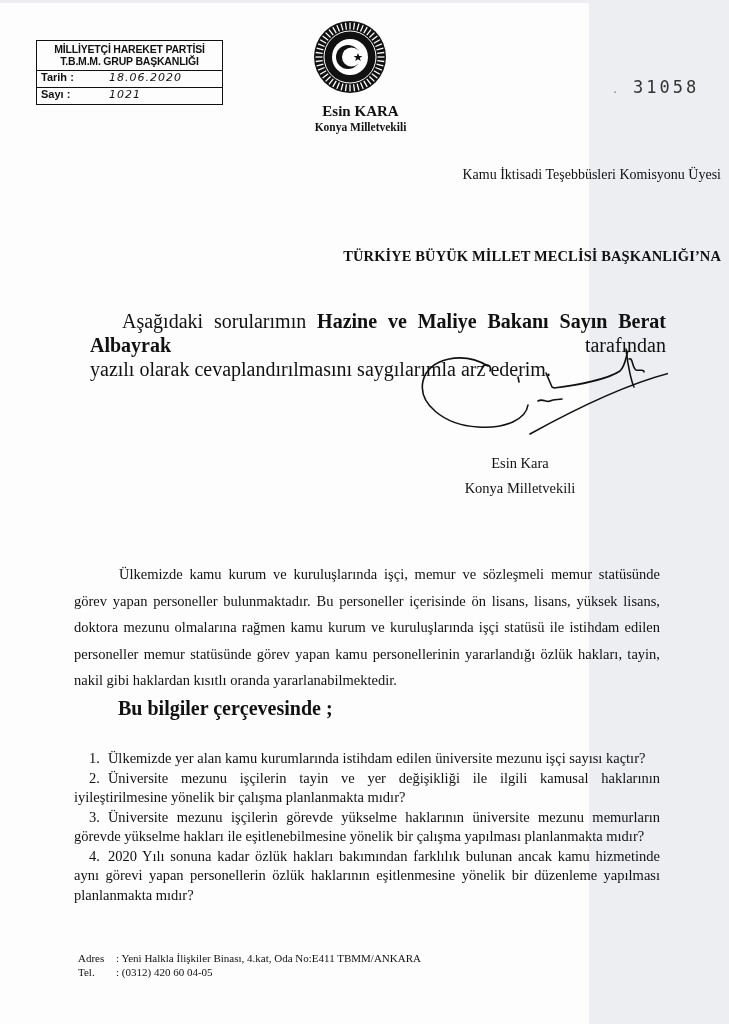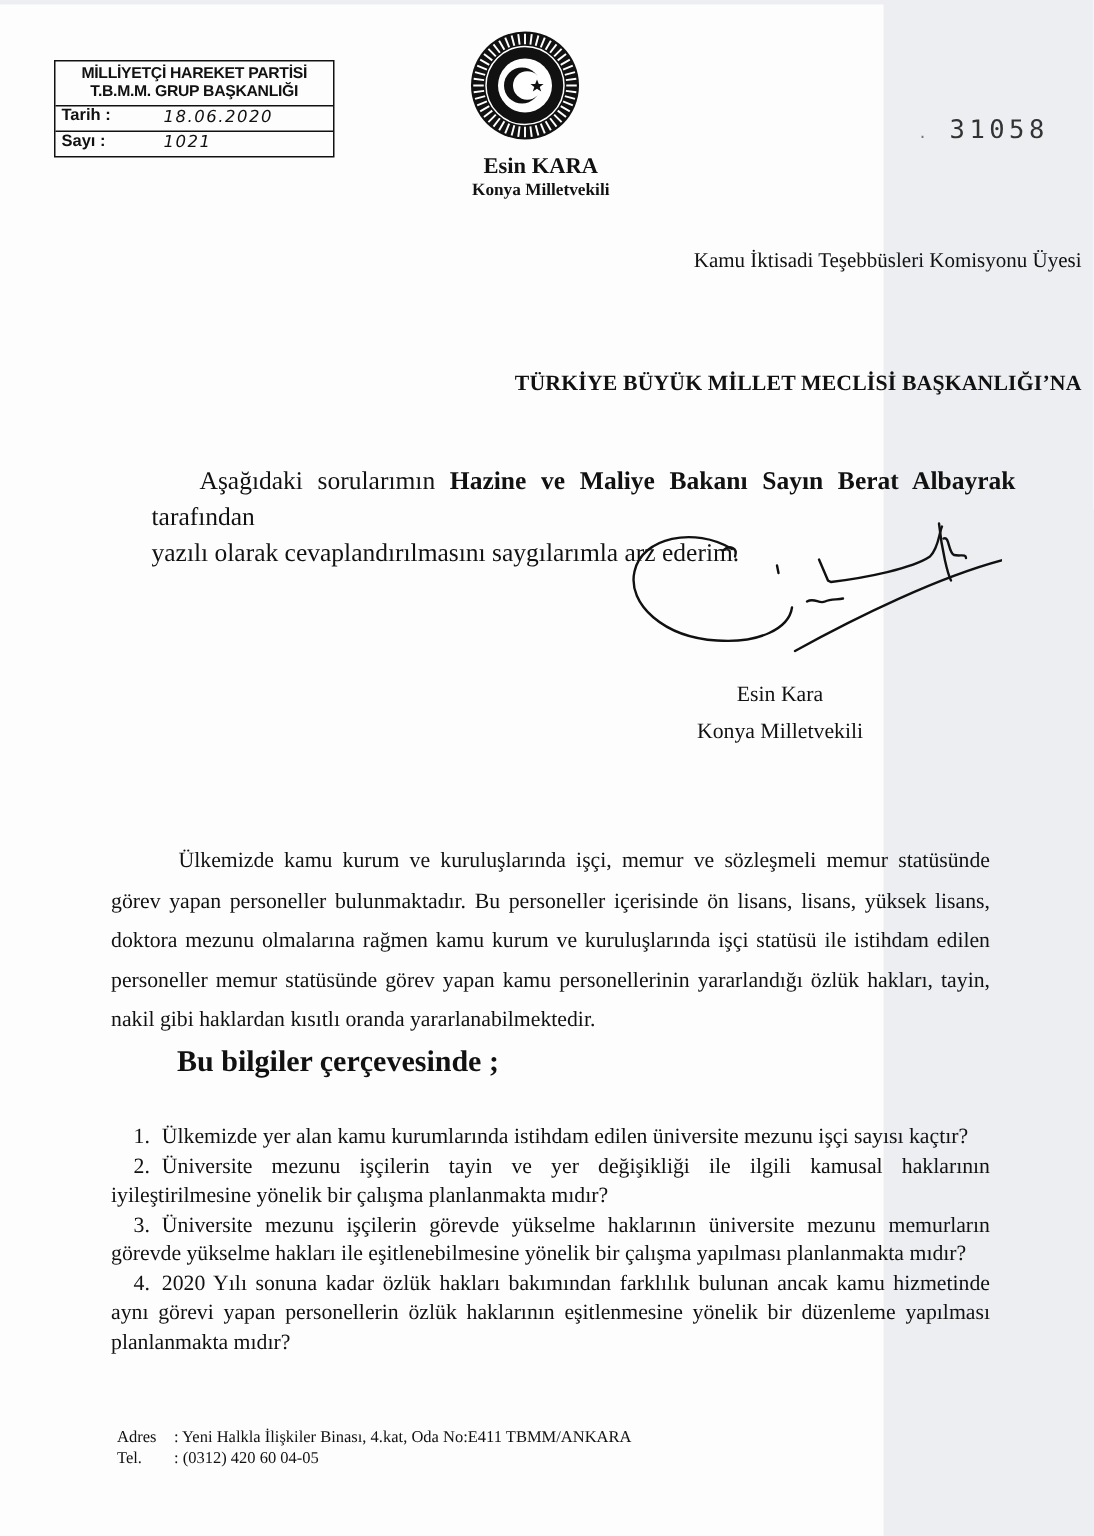--- a/index.html
+++ b/index.html
@@ -35,21 +35,21 @@
 
   .docno { left: 612px; top: 74px; font-family: "DejaVu Sans Mono", monospace; font-size: 17px; letter-spacing: 3px; color: #333; }
   .docno .dot { font-size: 10px; margin-right: 12px; color: #777; }
 
   .hdr-name { left: 0; width: 721px; top: 100px; text-align: center; font-weight: bold; font-size: 15px; }
   .hdr-sub { left: 0; width: 721px; top: 118px; text-align: center; font-weight: bold; font-size: 11.5px; }
   .hdr-com { left: 0; width: 721px; top: 132px; text-align: right; font-size: 14px; margin-top: 32px; }
 
   .title { left: 0; width: 721px; top: 245px; text-align: right; font-weight: bold; font-size: 14.5px; letter-spacing: 0.1px; }
 
-  .intro { left: 101px; width: 576px; top: 306px; font-size: 17px; line-height: 24px; }
+  .intro { left: 90px; width: 576px; top: 306px; font-size: 20px; line-height: 24px; }
   .intro p { margin: 0; text-indent: 32px; text-align: justify; text-align-last: left; }
   .intro .l1 { text-align: justify; text-align-last: justify; }
 
   .signature { left: 418px; top: 340px; width: 250px; height: 100px; }
   .sig-name { left: 420px; width: 200px; top: 452px; text-align: center; font-size: 14.5px; }
   .sig-title { left: 420px; width: 200px; top: 477px; text-align: center; font-size: 14.5px; }
 
   .body-para { left: 74px; width: 586px; top: 558px; font-size: 14.5px; line-height: 26.5px; text-align: justify; text-indent: 45px; }
 
   .framing { left: 118px; top: 694px; font-weight: bold; font-size: 20px; }

